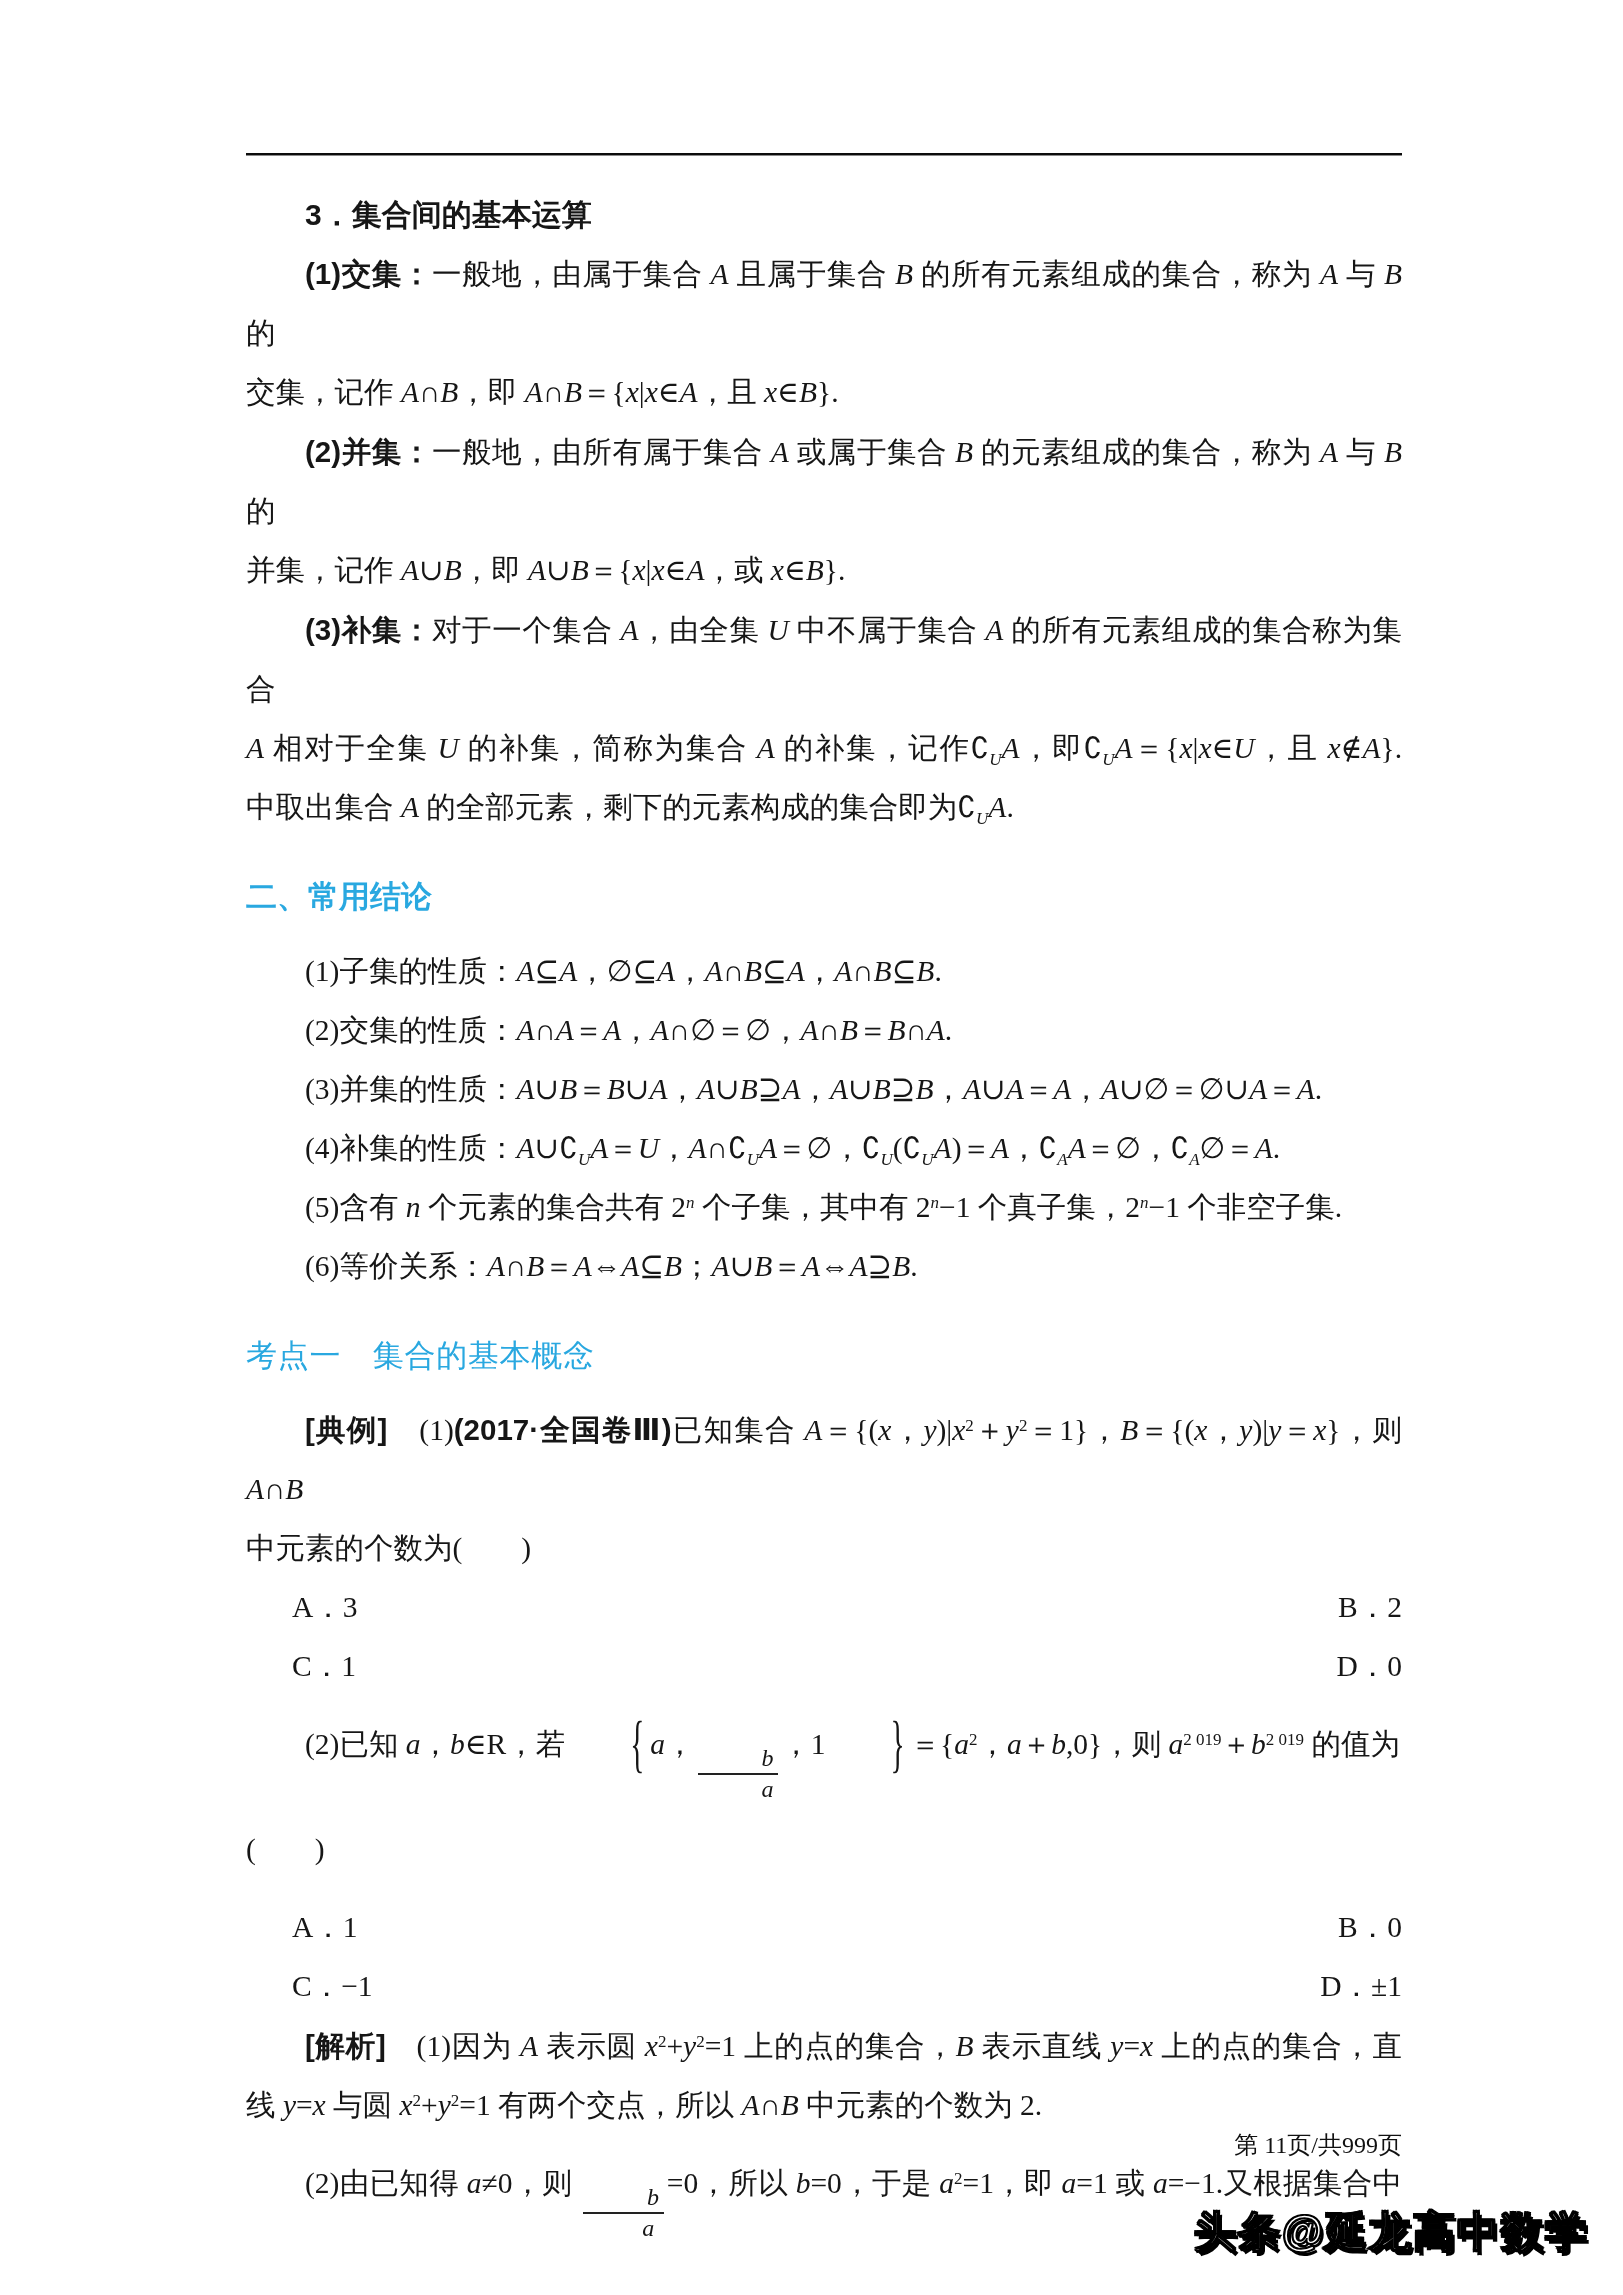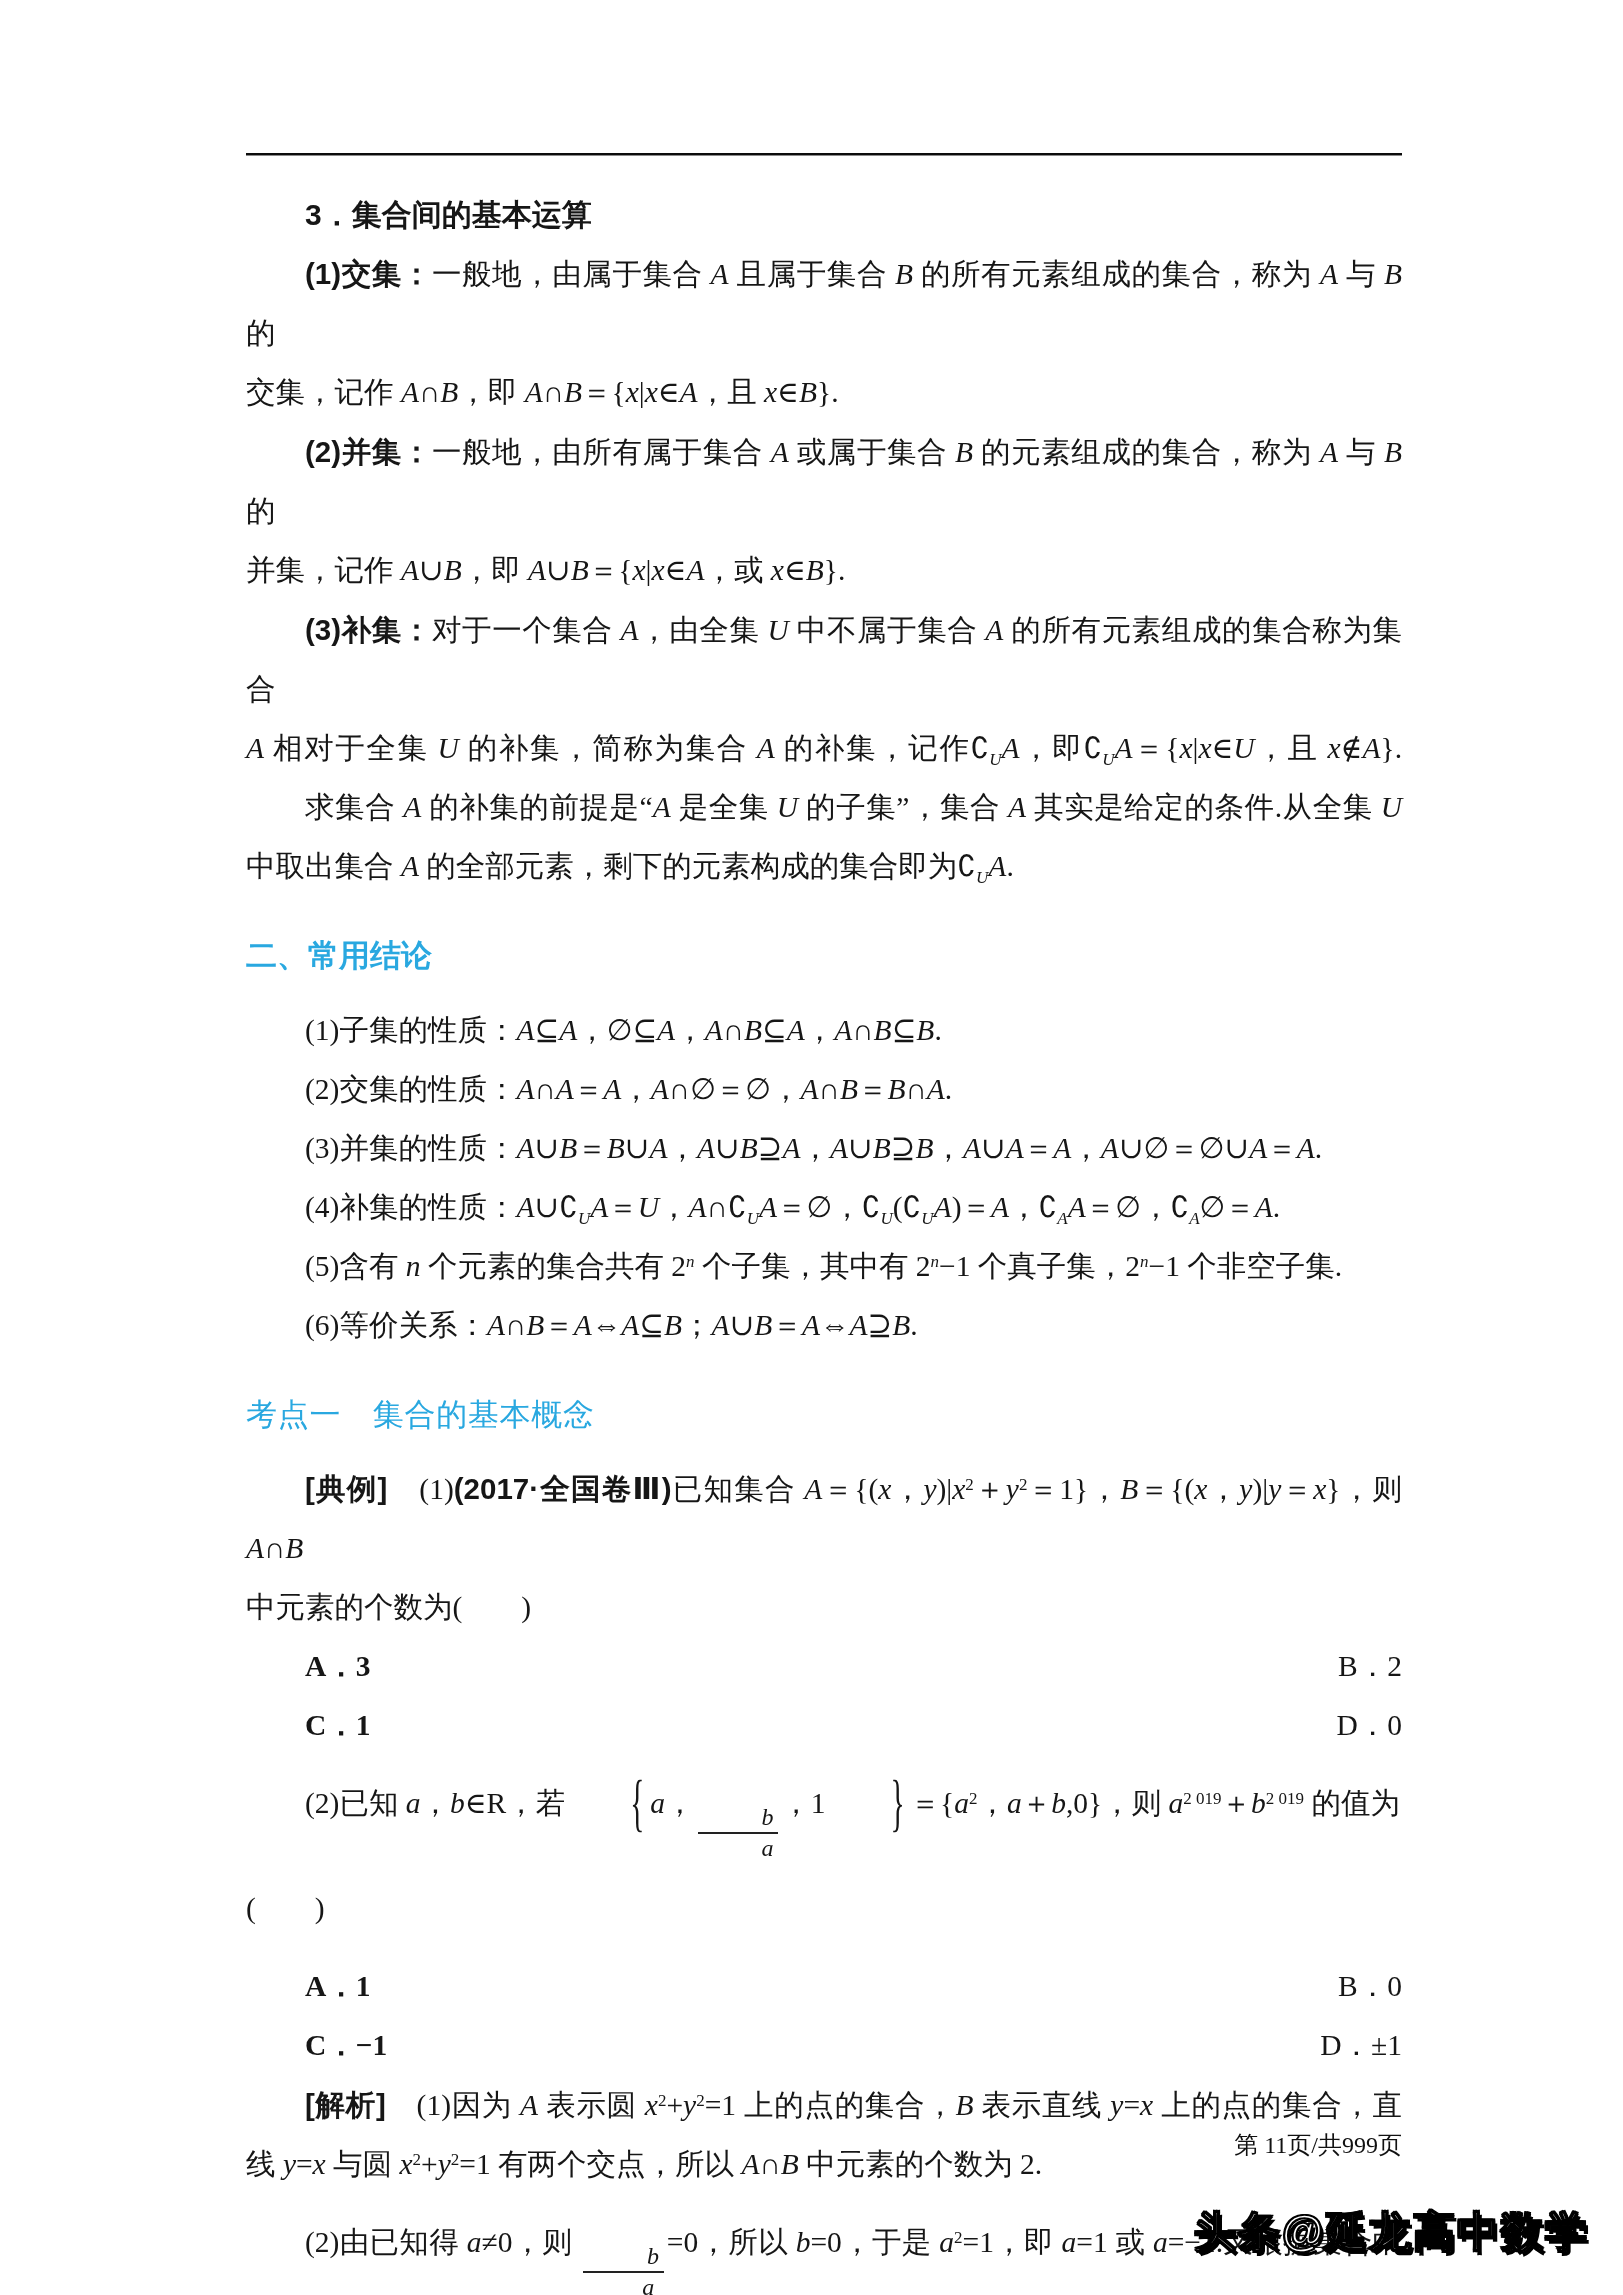--- a/index.html
+++ b/index.html
@@ -25,21 +25,21 @@
   .i { font-style:italic; }
   .ln sup { font-size:17px; line-height:0; vertical-align:9.2px; }
   .ln sub { font-size:17px; line-height:0; vertical-align:-6.5px; }
   .big { display:inline-block; transform:scaleY(2.15); margin:0 5.9px; font-weight:400; }
   .tall { line-height:97px; min-height:97px; }
   .frac { display:inline-flex; flex-direction:column; vertical-align:-0.50em; text-align:center;
           line-height:1.02; font-size:24px; font-style:italic; margin:0 3.3px; }
   .frac .fn { border-bottom:2px solid #222; padding:0 4.6px 2px 4.6px; }
   .frac .fd { padding-top:2px; }
   .opts { display:flex; }
-  .opts .c1 { margin-left:59px; width:492px;font-weight:bold; }
+  .opts .c1 { margin-left:46px; width:492px; }
   .opts .c2 { flex:1;text-align:right; }
   .footer { position:absolute; top:2129px; left:246px; width:1156px; text-align:right; font-size:24px; color:#111; }
   .watermark {
     position:absolute; right:34px; bottom:35px;
     font-family:"Liberation Sans","DejaVu Sans",sans-serif; font-weight:700;
     font-size:42px; letter-spacing:2px; color:#ffffff;
     -webkit-text-stroke:1.6px #000;
     text-shadow:3.3px 3.9px 0 #000, 1.3px 1.3px 0 #000, -1.3px -1.3px 0 #000, 1.3px -1.3px 0 #000, -1.3px 1.3px 0 #000;
   }
 </style>
@@ -49,21 +49,20 @@
 <div class="content">
   <div class="rule"></div>
   <div id="doc">
       <div class="ln h3 ind"><span class="b">3．集合间的基本运算</span></div>
       <div class="ln ind jf"><span class="b">(1)交集：</span><span>一般地，由属于集合 </span><span class="i">A</span><span> 且属于集合 </span><span class="i">B</span><span> 的所有元素组成的集合，称为 </span><span class="i">A</span><span> 与 </span><span class="i">B</span><span> 的</span></div>
       <div class="ln "><span>交集，记作 </span><span class="i">A</span><span>∩</span><span class="i">B</span><span>，即 </span><span class="i">A</span><span>∩</span><span class="i">B</span><span>＝{</span><span class="i">x</span><span>|</span><span class="i">x</span><span>∈</span><span class="i">A</span><span>，且 </span><span class="i">x</span><span>∈</span><span class="i">B</span><span>}.</span></div>
       <div class="ln ind jf"><span class="b">(2)并集：</span><span>一般地，由所有属于集合 </span><span class="i">A</span><span> 或属于集合 </span><span class="i">B</span><span> 的元素组成的集合，称为 </span><span class="i">A</span><span> 与 </span><span class="i">B</span><span> 的</span></div>
       <div class="ln "><span>并集，记作 </span><span class="i">A</span><span>∪</span><span class="i">B</span><span>，即 </span><span class="i">A</span><span>∪</span><span class="i">B</span><span>＝{</span><span class="i">x</span><span>|</span><span class="i">x</span><span>∈</span><span class="i">A</span><span>，或 </span><span class="i">x</span><span>∈</span><span class="i">B</span><span>}.</span></div>
       <div class="ln ind jf"><span class="b">(3)补集：</span><span>对于一个集合 </span><span class="i">A</span><span>，由全集 </span><span class="i">U</span><span> 中不属于集合 </span><span class="i">A</span><span> 的所有元素组成的集合称为集合</span></div>
       <div class="ln jf"><span class="i">A</span><span> 相对于全集 </span><span class="i">U</span><span> 的补集，简称为集合 </span><span class="i">A</span><span> 的补集，记作∁</span><sub class="i">U</sub><span class="i">A</span><span>，即∁</span><sub class="i">U</sub><span class="i">A</span><span>＝{</span><span class="i">x</span><span>|</span><span class="i">x</span><span>∈</span><span class="i">U</span><span>，且 </span><span class="i">x</span><span>∉</span><span class="i">A</span><span>}.</span></div>
-      <div class="ln ind jf"><span>求集合 </span><span class="i">A</span><span> 的补集的前提是“</span><span class="i">A</span><span> 是全集 </span><span class="i">U</span><span> 的子集”，集合 </span><span class="i">A</span><span> 其实是给定的条件.从全集 </span><span class="i">U</span></div>
       <div class="ln "><span>中取出集合 </span><span class="i">A</span><span> 的全部元素，剩下的元素构成的集合即为∁</span><sub class="i">U</sub><span class="i">A</span><span>.</span></div>
       <div class="ln cyanh"><span>二、常用结论</span></div>
       <div class="ln ind"><span>(1)子集的性质：</span><span class="i">A</span><span>⊆</span><span class="i">A</span><span>，∅⊆</span><span class="i">A</span><span>，</span><span class="i">A</span><span>∩</span><span class="i">B</span><span>⊆</span><span class="i">A</span><span>，</span><span class="i">A</span><span>∩</span><span class="i">B</span><span>⊆</span><span class="i">B</span><span>.</span></div>
       <div class="ln ind"><span>(2)交集的性质：</span><span class="i">A</span><span>∩</span><span class="i">A</span><span>＝</span><span class="i">A</span><span>，</span><span class="i">A</span><span>∩∅＝∅，</span><span class="i">A</span><span>∩</span><span class="i">B</span><span>＝</span><span class="i">B</span><span>∩</span><span class="i">A</span><span>.</span></div>
       <div class="ln ind"><span>(3)并集的性质：</span><span class="i">A</span><span>∪</span><span class="i">B</span><span>＝</span><span class="i">B</span><span>∪</span><span class="i">A</span><span>，</span><span class="i">A</span><span>∪</span><span class="i">B</span><span>⊇</span><span class="i">A</span><span>，</span><span class="i">A</span><span>∪</span><span class="i">B</span><span>⊇</span><span class="i">B</span><span>，</span><span class="i">A</span><span>∪</span><span class="i">A</span><span>＝</span><span class="i">A</span><span>，</span><span class="i">A</span><span>∪∅＝∅∪</span><span class="i">A</span><span>＝</span><span class="i">A</span><span>.</span></div>
       <div class="ln ind"><span>(4)补集的性质：</span><span class="i">A</span><span>∪∁</span><sub class="i">U</sub><span class="i">A</span><span>＝</span><span class="i">U</span><span>，</span><span class="i">A</span><span>∩∁</span><sub class="i">U</sub><span class="i">A</span><span>＝∅，∁</span><sub class="i">U</sub><span>(∁</span><sub class="i">U</sub><span class="i">A</span><span>)＝</span><span class="i">A</span><span>，∁</span><sub class="i">A</sub><span class="i">A</span><span>＝∅，∁</span><sub class="i">A</sub><span>∅＝</span><span class="i">A</span><span>.</span></div>
       <div class="ln ind"><span>(5)含有 </span><span class="i">n</span><span> 个元素的集合共有 2</span><sup class="i">n</sup><span> 个子集，其中有 2</span><sup class="i">n</sup><span>−1 个真子集，2</span><sup class="i">n</sup><span>−1 个非空子集.</span></div>
       <div class="ln ind"><span>(6)等价关系：</span><span class="i">A</span><span>∩</span><span class="i">B</span><span>＝</span><span class="i">A</span><span>⇔</span><span class="i">A</span><span>⊆</span><span class="i">B</span><span>；</span><span class="i">A</span><span>∪</span><span class="i">B</span><span>＝</span><span class="i">A</span><span>⇔</span><span class="i">A</span><span>⊇</span><span class="i">B</span><span>.</span></div>
       <div class="ln cyanh2"><span>考点一　集合的基本概念</span></div>
       <div class="ln ind jf"><span class="b">[典例]</span><span>　(1)</span><span class="b">(2017·全国卷Ⅲ)</span><span>已知集合 </span><span class="i">A</span><span>＝{(</span><span class="i">x</span><span>，</span><span class="i">y</span><span>)|</span><span class="i">x</span><sup>2</sup><span>＋</span><span class="i">y</span><sup>2</sup><span>＝1}，</span><span class="i">B</span><span>＝{(</span><span class="i">x</span><span>，</span><span class="i">y</span><span>)|</span><span class="i">y</span><span>＝</span><span class="i">x</span><span>}，则 </span><span class="i">A</span><span>∩</span><span class="i">B</span></div>

